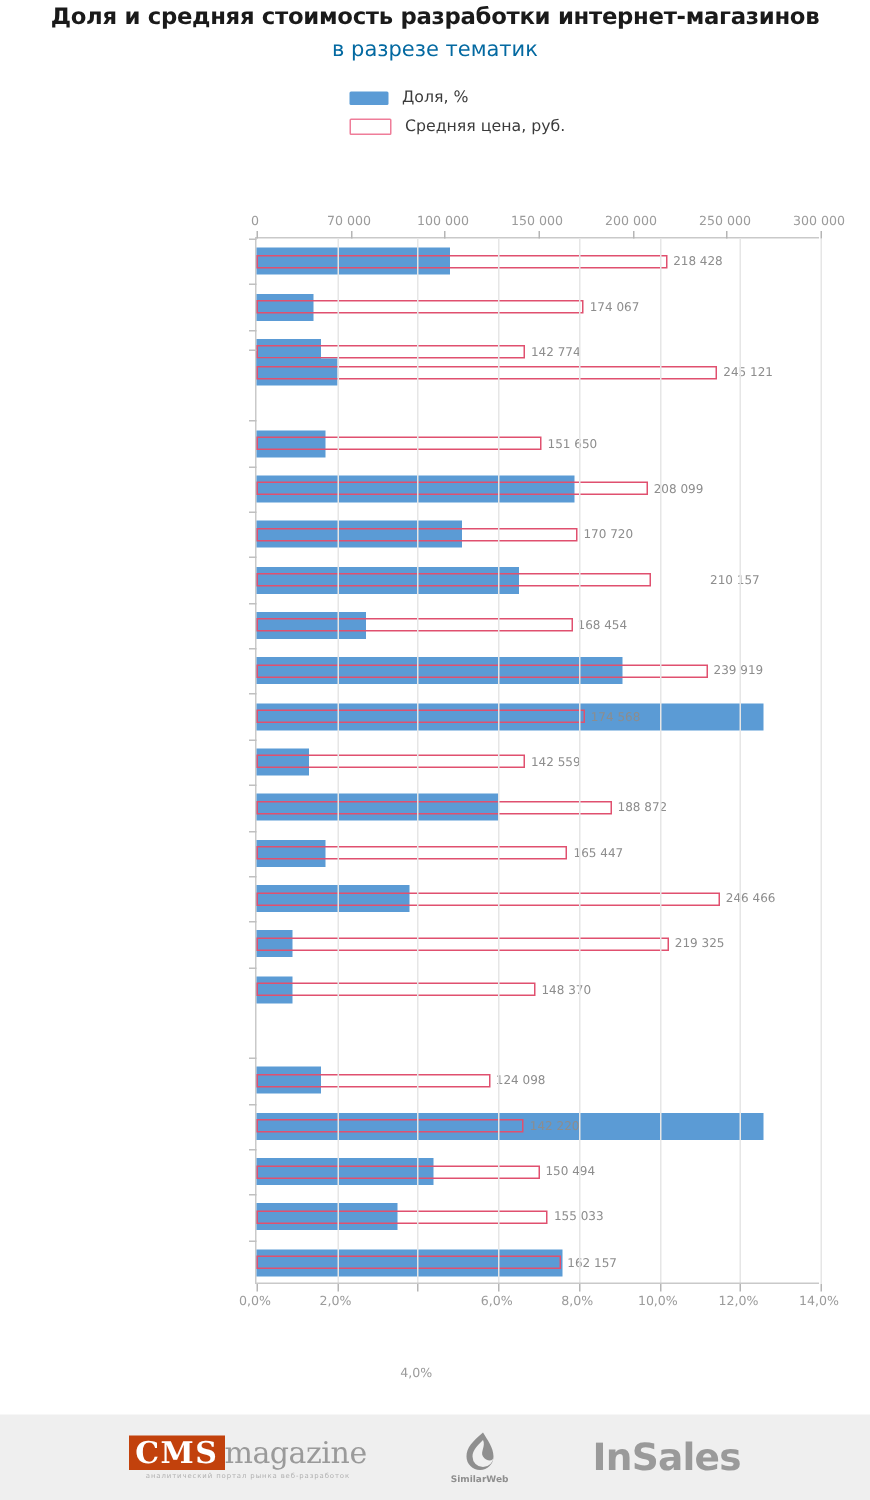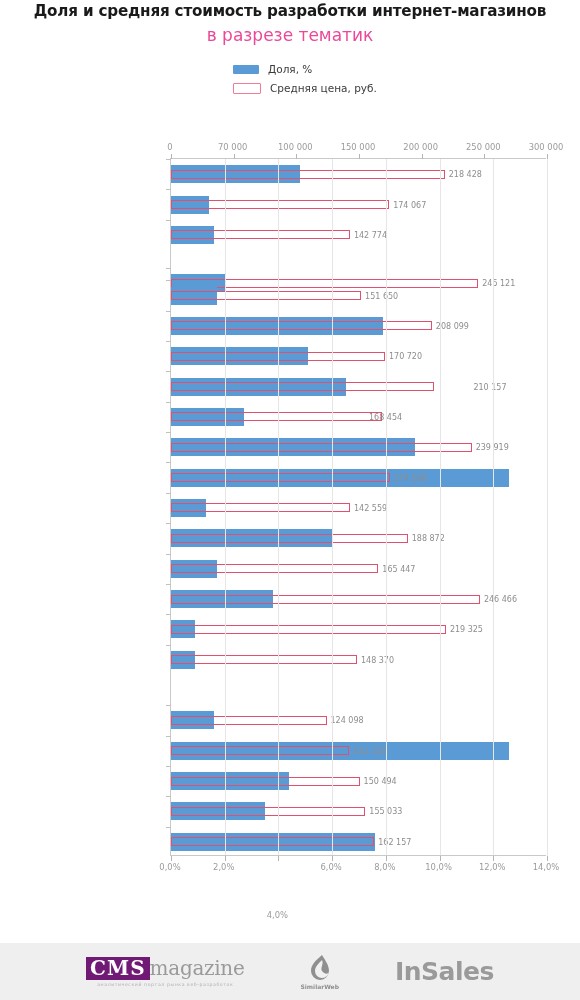--- a/index.html
+++ b/index.html
@@ -10,21 +10,21 @@
     overflow:hidden;
     position:relative;
   }
   
   .header{padding-top:2px;text-align:center;}
   .title{
     font-size:15.2px;font-weight:bold;color:#1a1a1a;
     letter-spacing:-0.2px;line-height:1.25;
   }
   .subtitle{
-    font-size:17px;color:#ec4899;margin-top:4px;font-weight:normal;
+    font-size:14px;color:#0369a1;margin-top:4px;font-weight:normal;
   }
   
   .legend{
     margin-top:18px;
     display:flex;flex-direction:column;gap:7px;
     align-items:flex-start;
     padding-left:233px;
   }
   .legend-row{display:flex;align-items:center;gap:9px;}
   .legend-swatch{width:26px;height:9px;display:block;border-radius:1px;}
@@ -74,21 +74,21 @@
 
   
   .footer{
     position:absolute;left:0;bottom:0;width:580px;height:57px;
     background:#efefef;
     display:flex;align-items:center;justify-content:center;gap:56px;
   }
   .logo-cms{display:flex;flex-direction:column;align-items:center;}
   .cms-top{display:flex;align-items:baseline;}
   .cms-box{
-    background:#701a75;color:#ffffff;font-weight:bold;font-size:20px;
+    background:#c2410c;color:#ffffff;font-weight:bold;font-size:20px;
     padding:0 4px;letter-spacing:1px;line-height:1.15;
     font-family:"DejaVu Serif","Liberation Serif",serif;
   }
   .cms-word{
     color:#9a9a9a;font-size:20px;letter-spacing:-0.3px;
     font-family:"DejaVu Serif","Liberation Serif",serif;
   }
   .cms-sub{font-size:4.6px;color:#b0b0b0;letter-spacing:0.6px;margin-top:2px;}
   .logo-sw{display:flex;flex-direction:column;align-items:center;}
   .sw-sub{font-size:6px;font-weight:bold;color:#8f8f8f;margin-top:1px;}
@@ -139,21 +139,21 @@
           <div class="bar-share" style="left: 0px; width: 37.6px; height: 18px; top: 6.17391px;"></div>
           <div class="bar-price" style="left: 0px; width: 218.164px; height: 9px; top: 10.6739px;"></div>
           <div class="price-val" style="left: 222.164px; top: 50%;">174 067</div>
         </div>
         <div class="row" style="top: 60.6957px; height: 30.3478px;">
           <div class="row-tick" style="top: 0px;"></div>
           <div class="bar-share" style="left: 0px; width: 42.9714px; height: 18px; top: 6.17391px;"></div>
           <div class="bar-price" style="left: 0px; width: 178.943px; height: 9px; top: 10.6739px;"></div>
           <div class="price-val" style="left: 182.943px; top: 50%;">142 774</div>
         </div>
-        <div class="row" style="top: 109px; height: 30.3478px;">
+        <div class="row" style="top: 74px; height: 30.3478px;">
           <div class="row-tick" style="top: 0px;"></div>
           <div class="bar-share" style="left: 0px; width: 53.7143px; height: 18px; top: 6.17391px;"></div>
           <div class="bar-price" style="left: 0px; width: 307.218px; height: 9px; top: 10.6739px;"></div>
           <div class="price-val" style="left: 311.218px; top: 50%;">245 121</div>
         </div>
         <div class="row" style="top: 121.391px; height: 30.3478px;">
           <div class="row-tick" style="top: 0px;"></div>
           <div class="bar-share" style="left: 0px; width: 45.6571px; height: 18px; top: 6.17391px;"></div>
           <div class="bar-price" style="left: 0px; width: 190.068px; height: 9px; top: 10.6739px;"></div>
           <div class="price-val" style="left: 194.068px; top: 50%;">151 650</div>
@@ -173,21 +173,21 @@
         <div class="row" style="top: 212.435px; height: 30.3478px;">
           <div class="row-tick" style="top: 0px;"></div>
           <div class="bar-share" style="left: 0px; width: 174.571px; height: 18px; top: 6.17391px;"></div>
           <div class="bar-price" style="left: 0px; width: 263.397px; height: 9px; top: 10.6739px;"></div>
           <div class="price-val" style="left: 267.397px; top: 50%; margin-left: 35px;">210 157</div>
         </div>
         <div class="row" style="top: 242.783px; height: 30.3478px;">
           <div class="row-tick" style="top: 0px;"></div>
           <div class="bar-share" style="left: 0px; width: 72.5143px; height: 18px; top: 6.17391px;"></div>
           <div class="bar-price" style="left: 0px; width: 211.129px; height: 9px; top: 10.6739px;"></div>
-          <div class="price-val" style="left: 198px; top: 50%;">168 454</div>
+          <div class="price-val" style="left: 214px; top: 50%;">168 454</div>
         </div>
         <div class="row" style="top: 273.13px; height: 30.3478px;">
           <div class="row-tick" style="top: 0px;"></div>
           <div class="bar-share" style="left: 0px; width: 244.4px; height: 18px; top: 6.17391px;"></div>
           <div class="bar-price" style="left: 0px; width: 300.698px; height: 9px; top: 10.6739px;"></div>
           <div class="price-val" style="left: 304.698px; top: 50%;">239 919</div>
         </div>
         <div class="row" style="top: 303.478px; height: 30.3478px;">
           <div class="row-tick" style="top: 0px;"></div>
           <div class="bar-share" style="left: 0px; width: 338.4px; height: 18px; top: 6.17391px;"></div>

